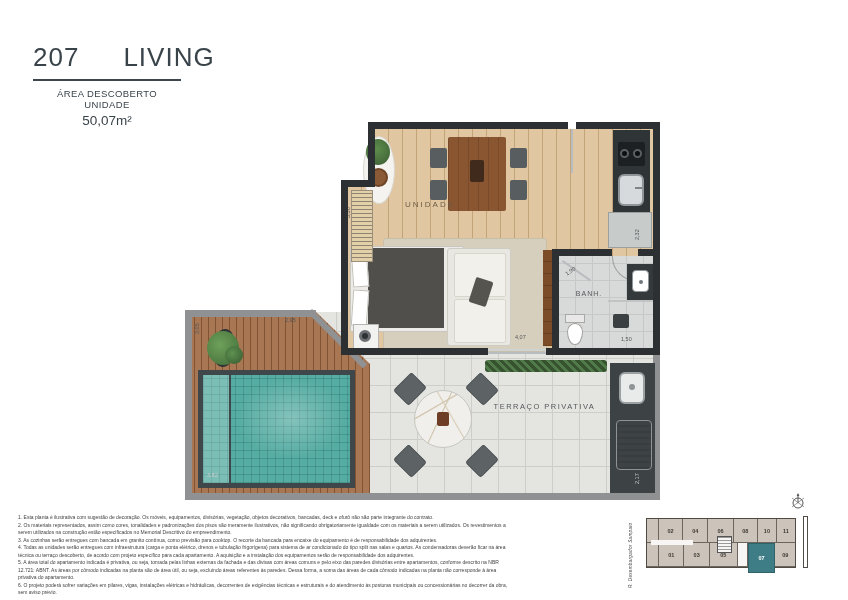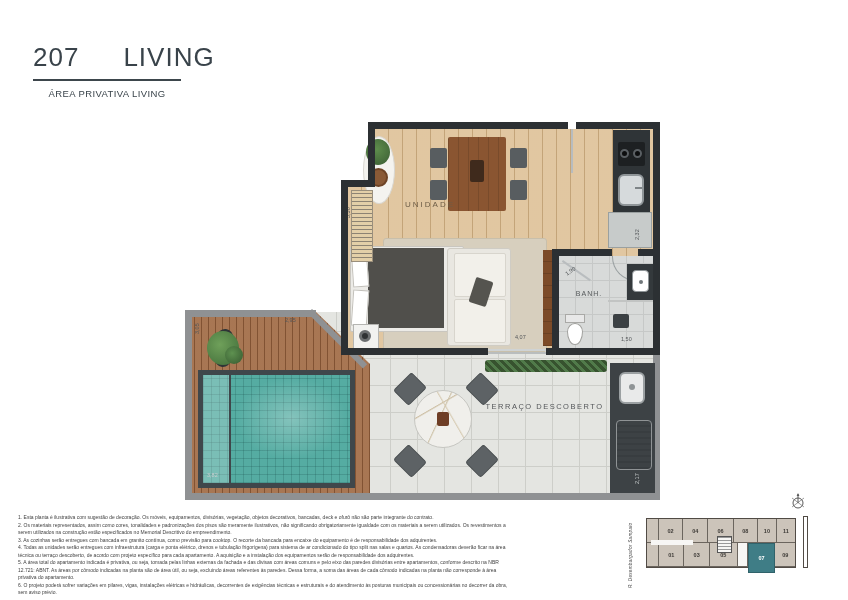--- a/index.html
+++ b/index.html
@@ -58,21 +58,22 @@
 </head>
 <body>
 
 <div id="header">
   <div class="title-row">
     <span class="unit-number">207</span>
     <span class="title-divider"></span>
     <span class="unit-name">LIVING</span>
   </div>
   <div class="title-rule"></div>
-  <div class="area-label">ÁREA PRIVATIVA LIVING</div>
+  <div class="area-label">ÁREA DESCOBERTO UNIDADE</div>
+  <div class="area-value">50,07m²</div>
 </div>
 
 <div id="plan">
 
   <div class="abs tiles" style="left:125px;top:194px;width:345px;height:181px;"></div>
   <div class="abs deckwood" style="left:3px;top:194px;width:182px;height:181px;"></div>
 
   <div class="abs gwall" style="left:0px;top:192px;width:7px;height:190px;"></div>
   <div class="abs gwall" style="left:0px;top:192px;width:131px;height:7px;"></div>
   <div class="abs gwall" style="left:127px;top:191px;width:78px;height:6px;transform:rotate(45deg);transform-origin:0 0;"></div>
@@ -93,21 +94,21 @@
 
   <div class="abs" style="left:300px;top:242px;width:122px;height:12px;border-radius:3px;background:#40603c;background-image:repeating-linear-gradient(45deg,#37522f 0 3px,#517a4a 3px 6px);"></div>
 
   <div class="abs tchair" style="left:212px;top:260px;width:24px;height:20px;transform:rotate(-45deg);"></div>
   <div class="abs tchair" style="left:284px;top:260px;width:24px;height:20px;transform:rotate(45deg);"></div>
   <div class="abs tchair" style="left:212px;top:332px;width:24px;height:20px;transform:rotate(45deg);"></div>
   <div class="abs tchair" style="left:284px;top:332px;width:24px;height:20px;transform:rotate(-45deg);"></div>
   <div class="abs" style="left:229px;top:272px;width:56px;height:56px;border-radius:50%;border:1px solid #c6c6c1;background:#f0efeb;background-image:linear-gradient(115deg,transparent 44%,#cfc4ab 45%,transparent 47%),linear-gradient(60deg,transparent 60%,#d8cdb6 61%,transparent 63%),linear-gradient(150deg,transparent 30%,#cdbfa4 31%,transparent 33%);"></div>
   <div class="abs" style="left:252px;top:294px;width:12px;height:14px;background:#6e3d25;border-radius:2px;"></div>
 
-  <div class="abs" style="left:272px;top:284px;width:175px;text-align:center;font-size:7.5px;letter-spacing:1.5px;color:#54575a;">TERRAÇO DESCOBERTO</div>
+  <div class="abs" style="left:272px;top:284px;width:175px;text-align:center;font-size:7.5px;letter-spacing:1.5px;color:#54575a;">TERRAÇO PRIVATIVA</div>
 
   <div class="abs" style="left:425px;top:245px;width:45px;height:130px;background:#3d4245;"></div>
   <div class="abs" style="left:434px;top:254px;width:26px;height:32px;background:#e9eaea;border:2px solid #9ba0a2;border-radius:6px;box-sizing:border-box;">
     <div style="position:absolute;left:8px;top:10px;width:6px;height:6px;border-radius:50%;background:#8f9496;"></div>
   </div>
   <div class="abs" style="left:431px;top:302px;width:34px;height:48px;border:1px solid #8f9395;border-radius:4px;background:linear-gradient(90deg,#c6c9cb,#eceeef 40%,#b9bdbf);background-image:repeating-linear-gradient(0deg,rgba(0,0,0,.08) 0 2px,transparent 2px 6px);"></div>
   <span class="abs dim light rot" style="left:449px;top:366px;">2,17</span>
 
   <div class="abs wood" style="left:190px;top:11px;width:278px;height:219px;"></div>
   <div class="abs wood" style="left:163px;top:69px;width:27px;height:161px;"></div>

